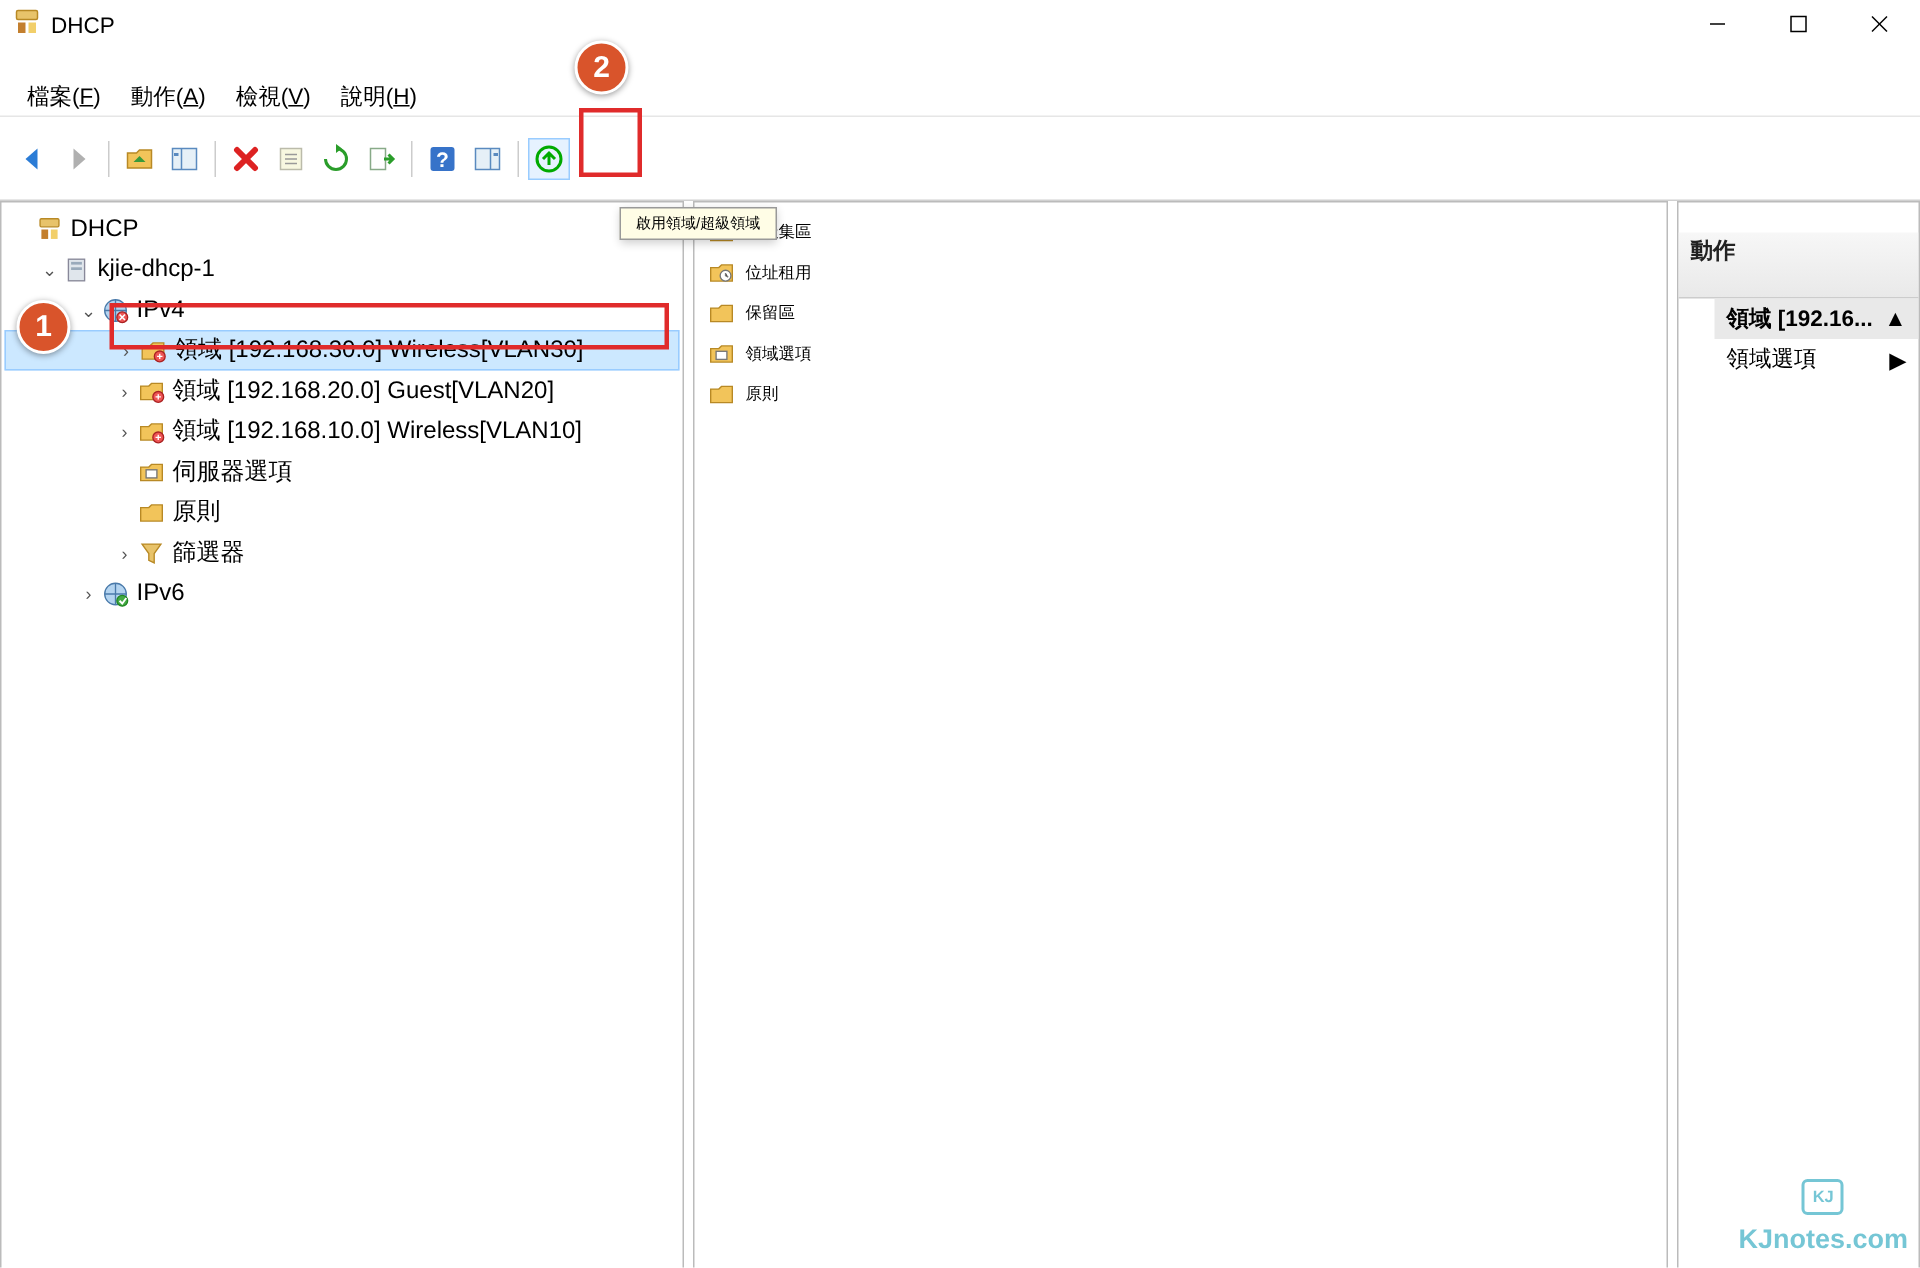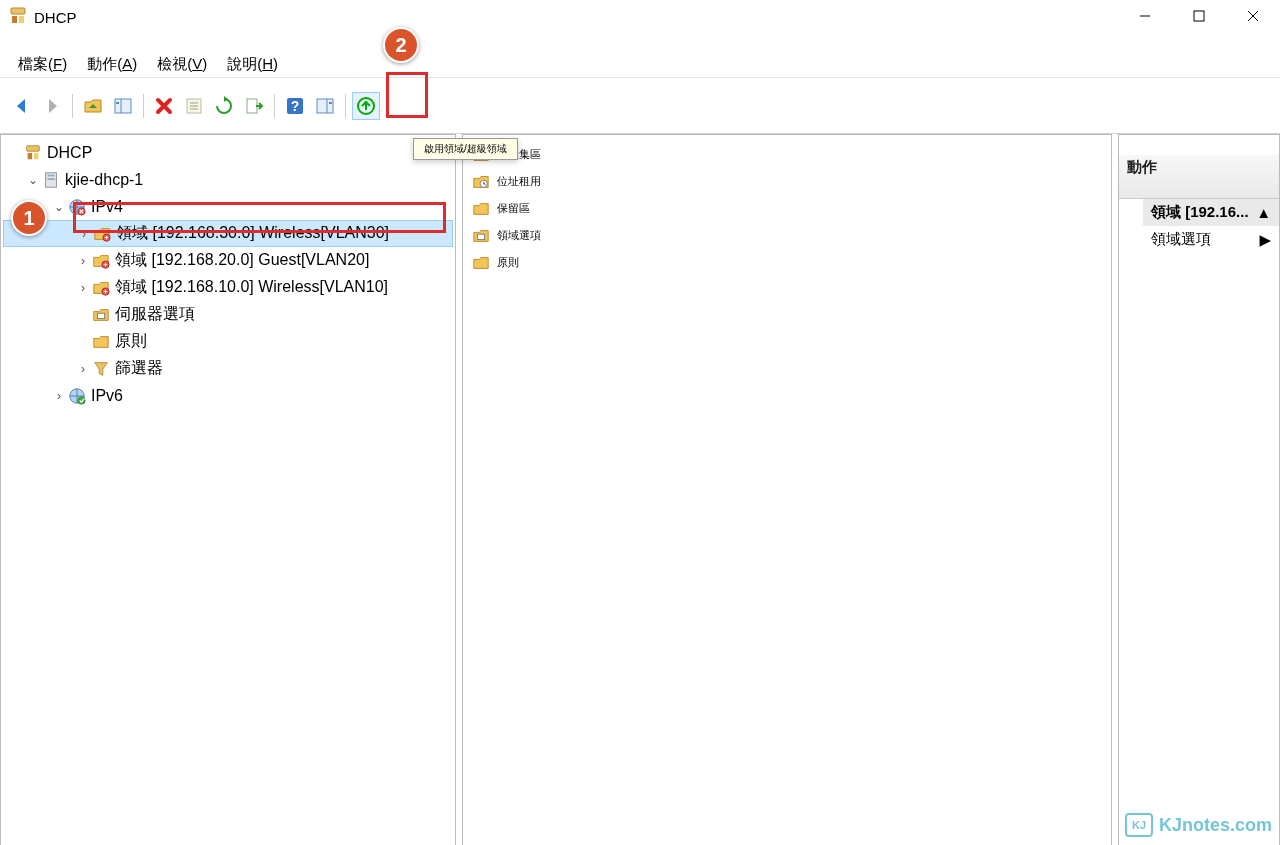--- a/index.html
+++ b/index.html
@@ -47,21 +47,21 @@
   
   .action-row { display: flex; align-items: center; justify-content: space-between; padding: 4px 8px; font-size: 15px; margin-left: 24px; }
   .action-row.band { background: #e9e9e9; font-weight: 600; }
 
   
   .callout-badge { width: 36px; height: 36px; border-radius: 50%; background: #d9542b; color: #fff; font-weight: bold; font-size: 20px; display: flex; align-items: center; justify-content: center; position: absolute; z-index: 30; border: 2px solid #fff; box-shadow: 0 1px 4px rgba(0,0,0,0.4); }
   .red-box { position: absolute; border: 3px solid #e02b2b; z-index: 20; pointer-events: none; }
 
   .tooltip { position: absolute; background: #fffde6; border: 1px solid #999; padding: 3px 10px; font-size: 10px; z-index: 25; box-shadow: 0 2px 6px rgba(0,0,0,0.2); text-align: center; }
 
-  .watermark { position: absolute; right: 8px; bottom: 8px; font-size: 18px; color: #3caec4; font-weight: bold; opacity: 0.7; display: flex; align-items: center; gap: 6px; }
+  .watermark { position: absolute; right: 8px; bottom: 8px; font-size: 18px; color: #3caec4; font-weight: bold; opacity: 0.7; display: flex; align-items: center; gap: 6px; flex-direction: column; }
   .wm-badge { width: 28px; height: 24px; border: 2px solid #3caec4; border-radius: 4px; display: inline-flex; align-items: center; justify-content: center; font-size: 11px; }
 </style>
 </head>
 <body>
 
 <div class="titlebar">
   <span class="ticon">
     <svg width="20" height="20" viewBox="0 0 20 20">
       <rect x="3" y="2" width="14" height="6" rx="1" fill="#e8c36a" stroke="#b88925"></rect>
       <rect x="4" y="10" width="5" height="7" fill="#c37f2e"></rect>

